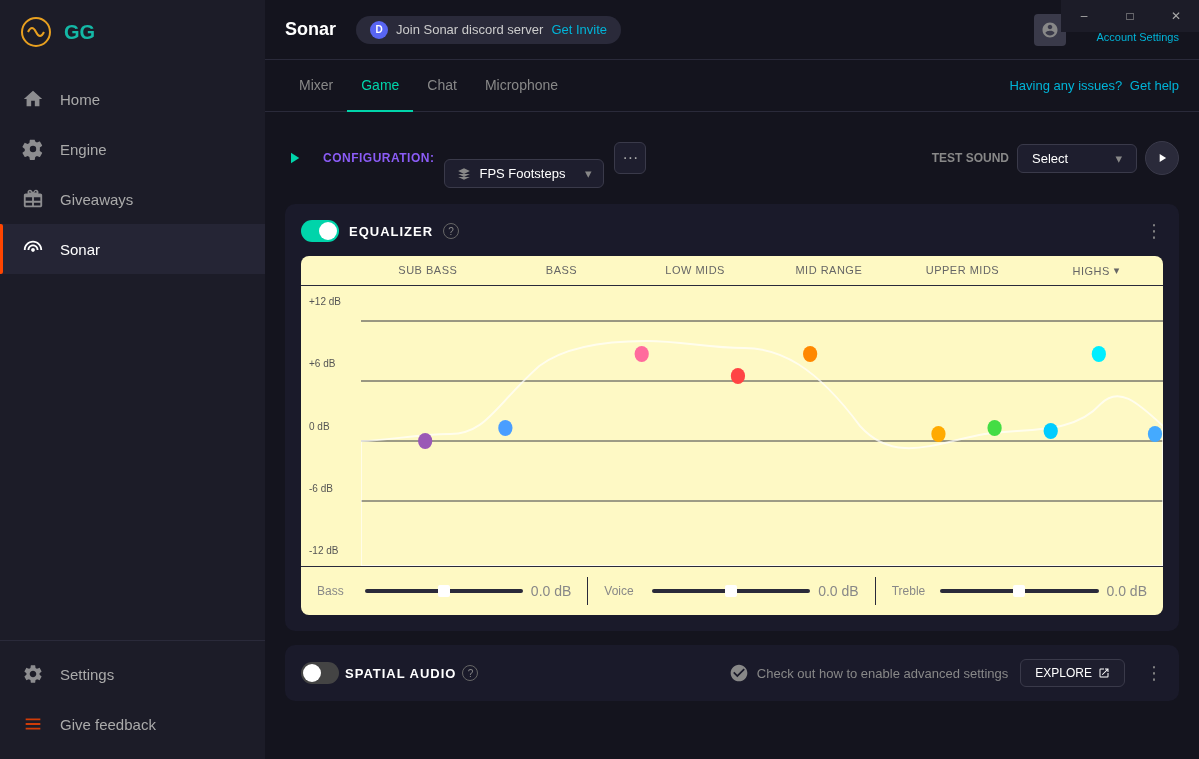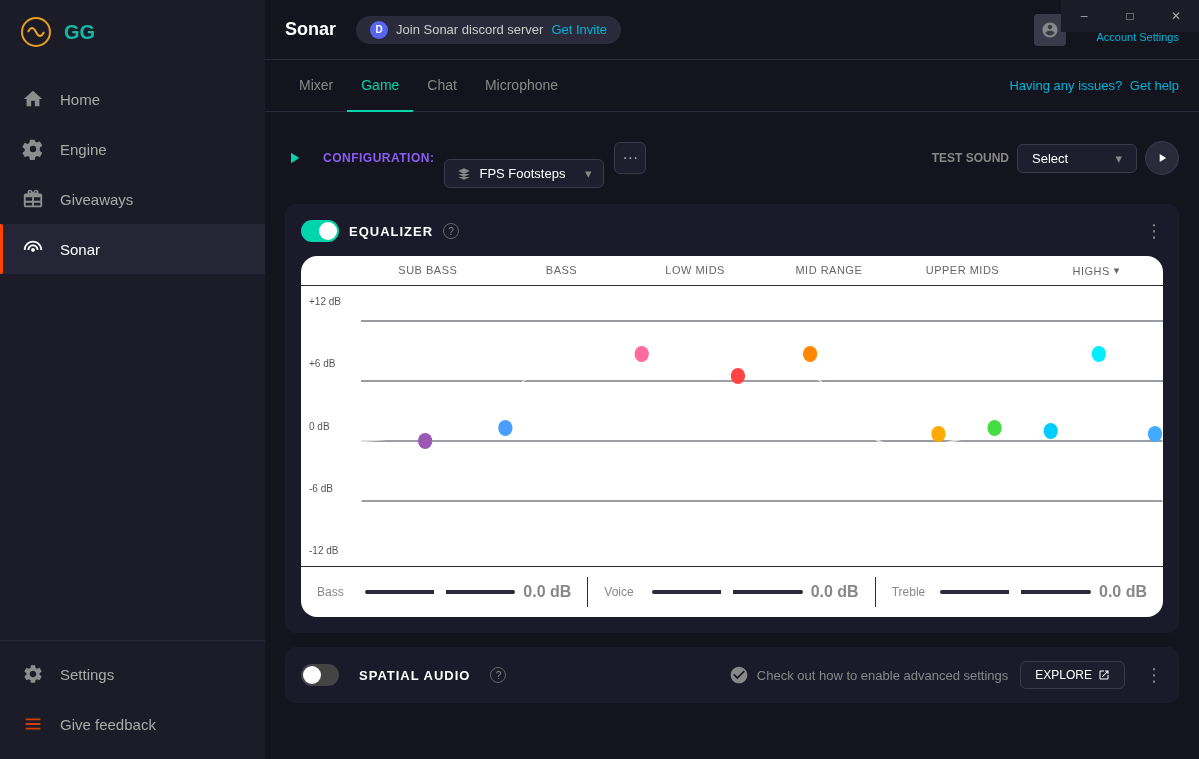--- a/index.html
+++ b/index.html
@@ -329,22 +329,22 @@
     .eq-more {
       margin-left: auto;
       color: #888;
       cursor: pointer;
       font-size: 18px;
     }
 
     
     .eq-chart-container {
       position: relative;
-      background: #ffffff;
-      border-radius: 16px;
+      background: #fef9c3;
+      border-radius: 8px;
       overflow: hidden;
     }
     .eq-bands-header {
       display: grid;
       grid-template-columns: 60px 1fr 1fr 1fr 1fr 1fr 1fr;
       border-bottom: 1px solid #2a2a3a;
     }
     .eq-band-label {
       font-size: 11px;
       color: #666;
@@ -415,35 +415,34 @@
       width: 12px;
       height: 12px;
       background: #fff;
       border-radius: 2px;
       position: absolute;
       top: -4px;
       left: 50%;
       transform: translateX(-50%);
     }
     .eq-slider-val {
-      font-size: 16px;
+      font-size: 14px;
       color: #888;
       min-width: 40px;
       text-align: right;
-      font-weight: bold;
     }
 
     
     .spatial-section {
       background: #1a1a2a;
       border-radius: 10px;
       padding: 14px 16px;
       display: flex;
       align-items: center;
-      gap: 20px;
+      gap: 6px;
     }
     .spatial-toggle {
       width: 38px;
       height: 22px;
       background: #444;
       border-radius: 11px;
       position: relative;
       cursor: pointer;
     }
     .spatial-toggle::after {

